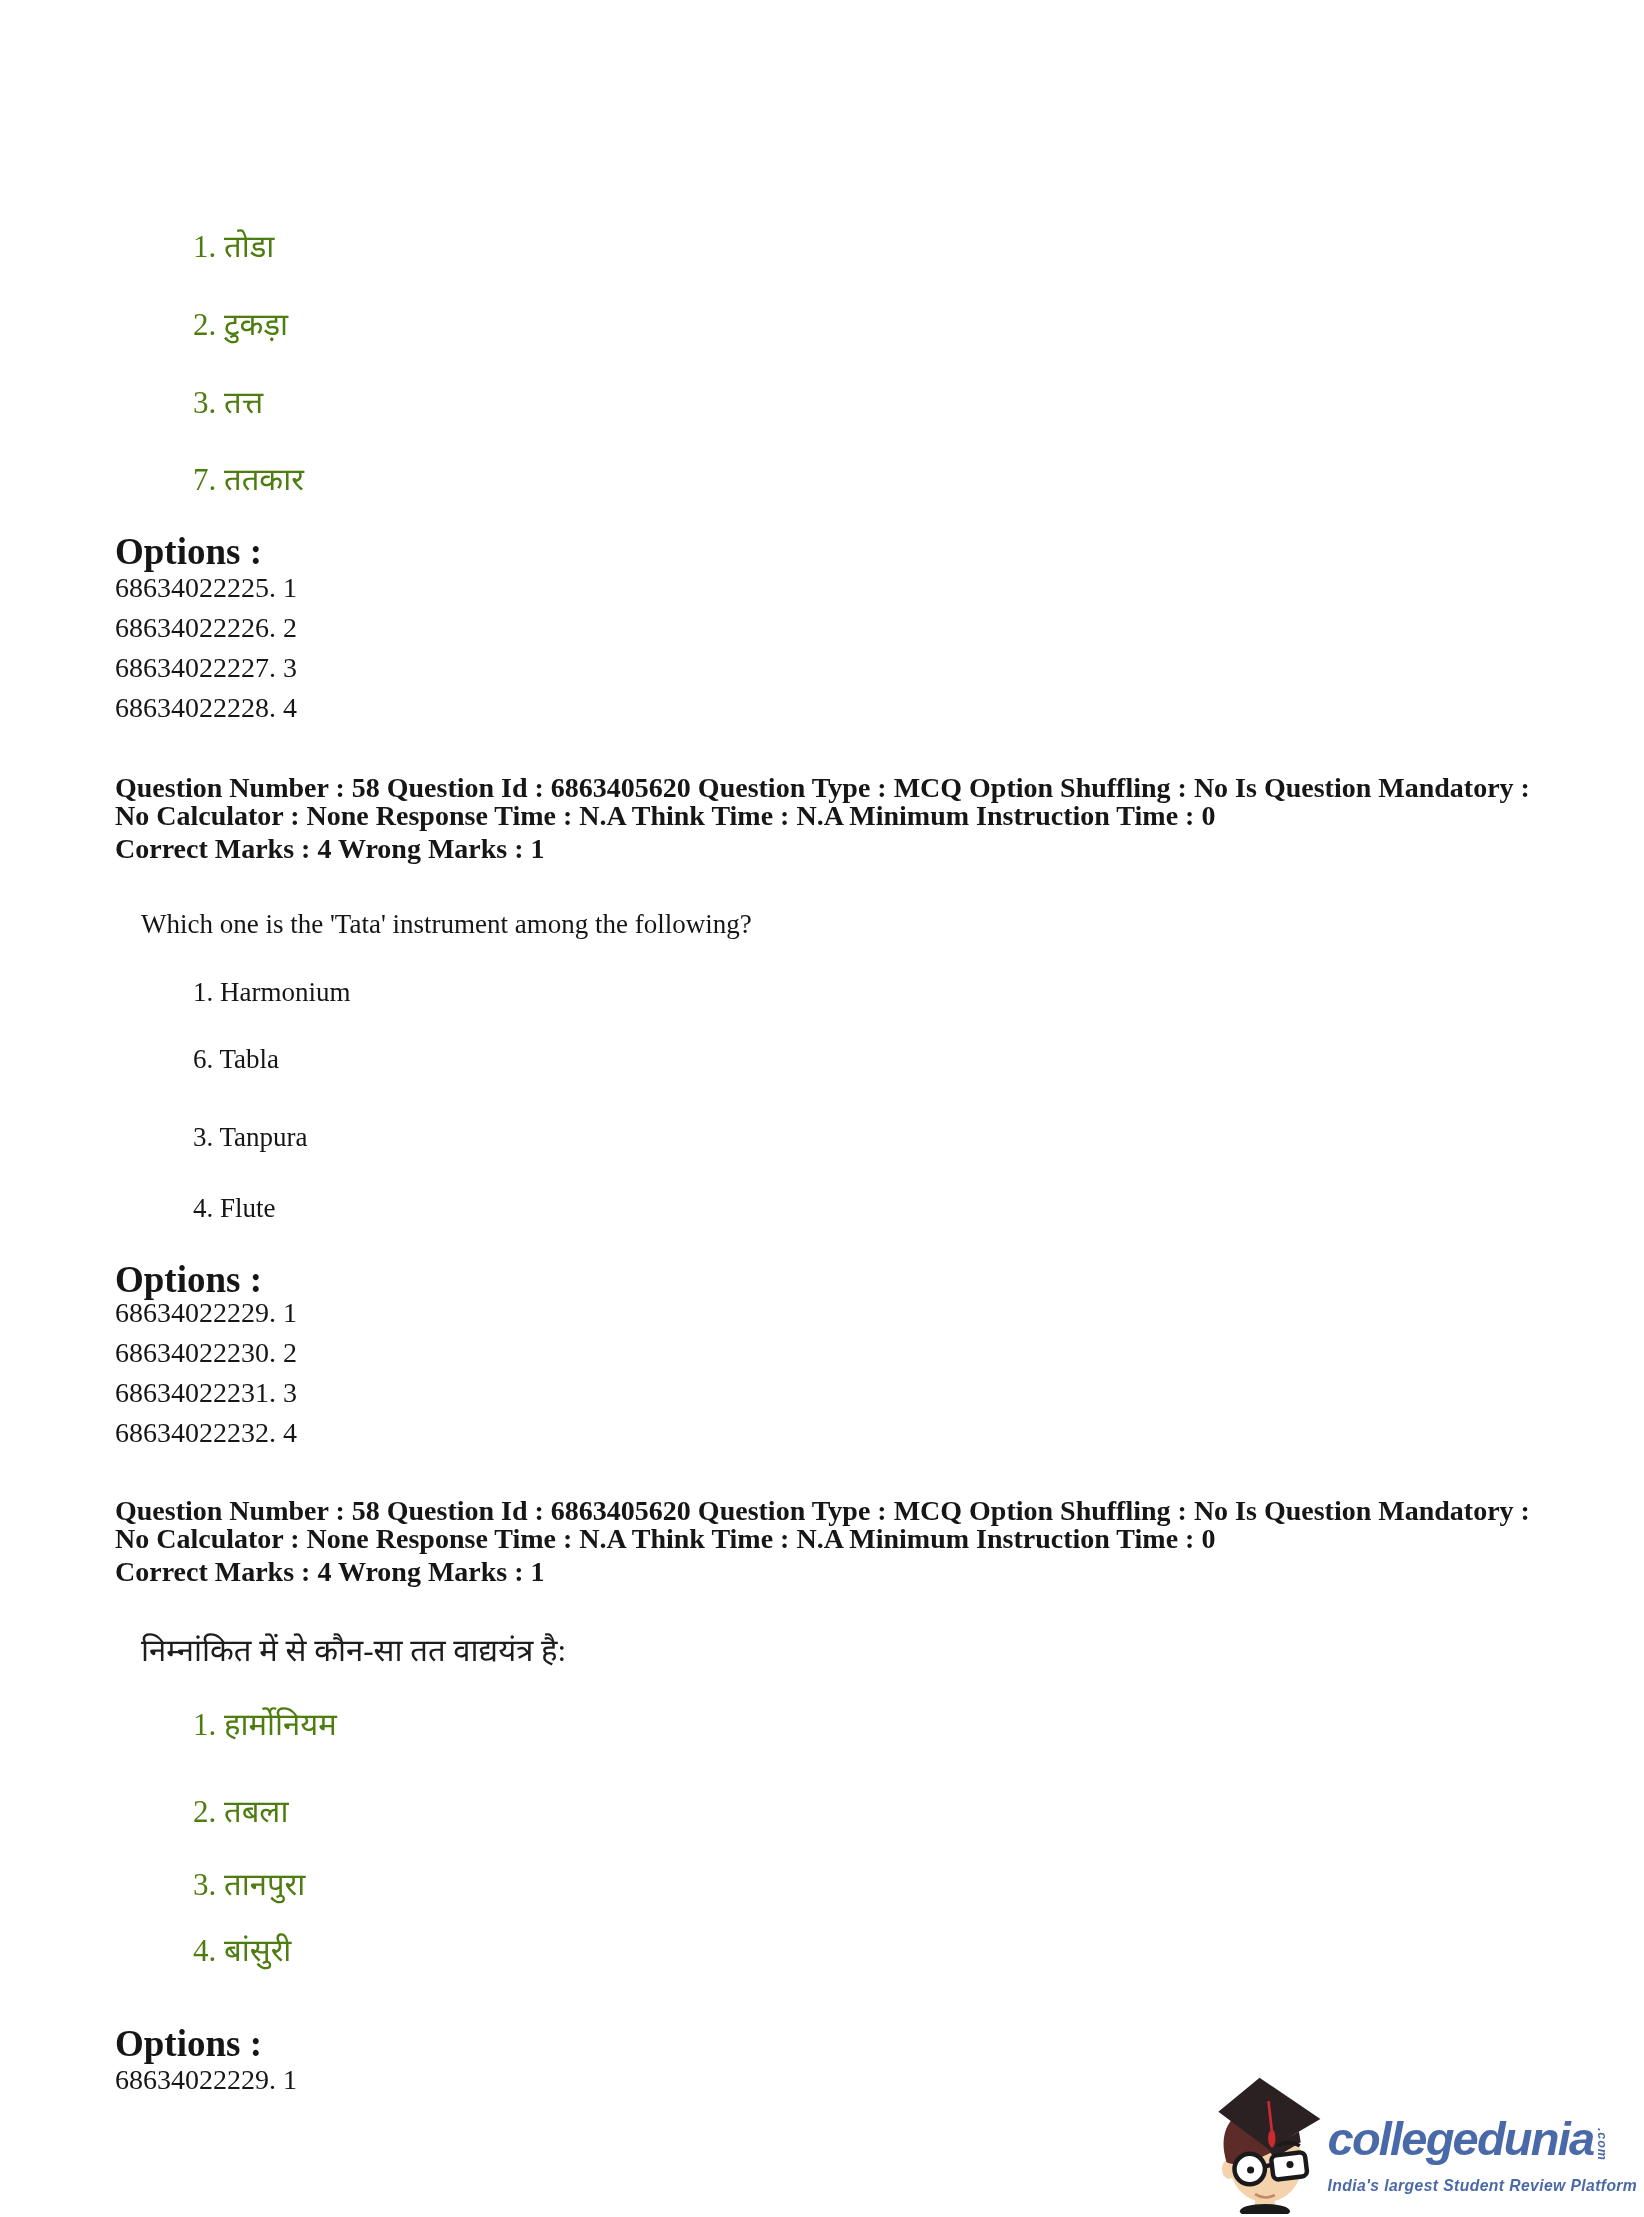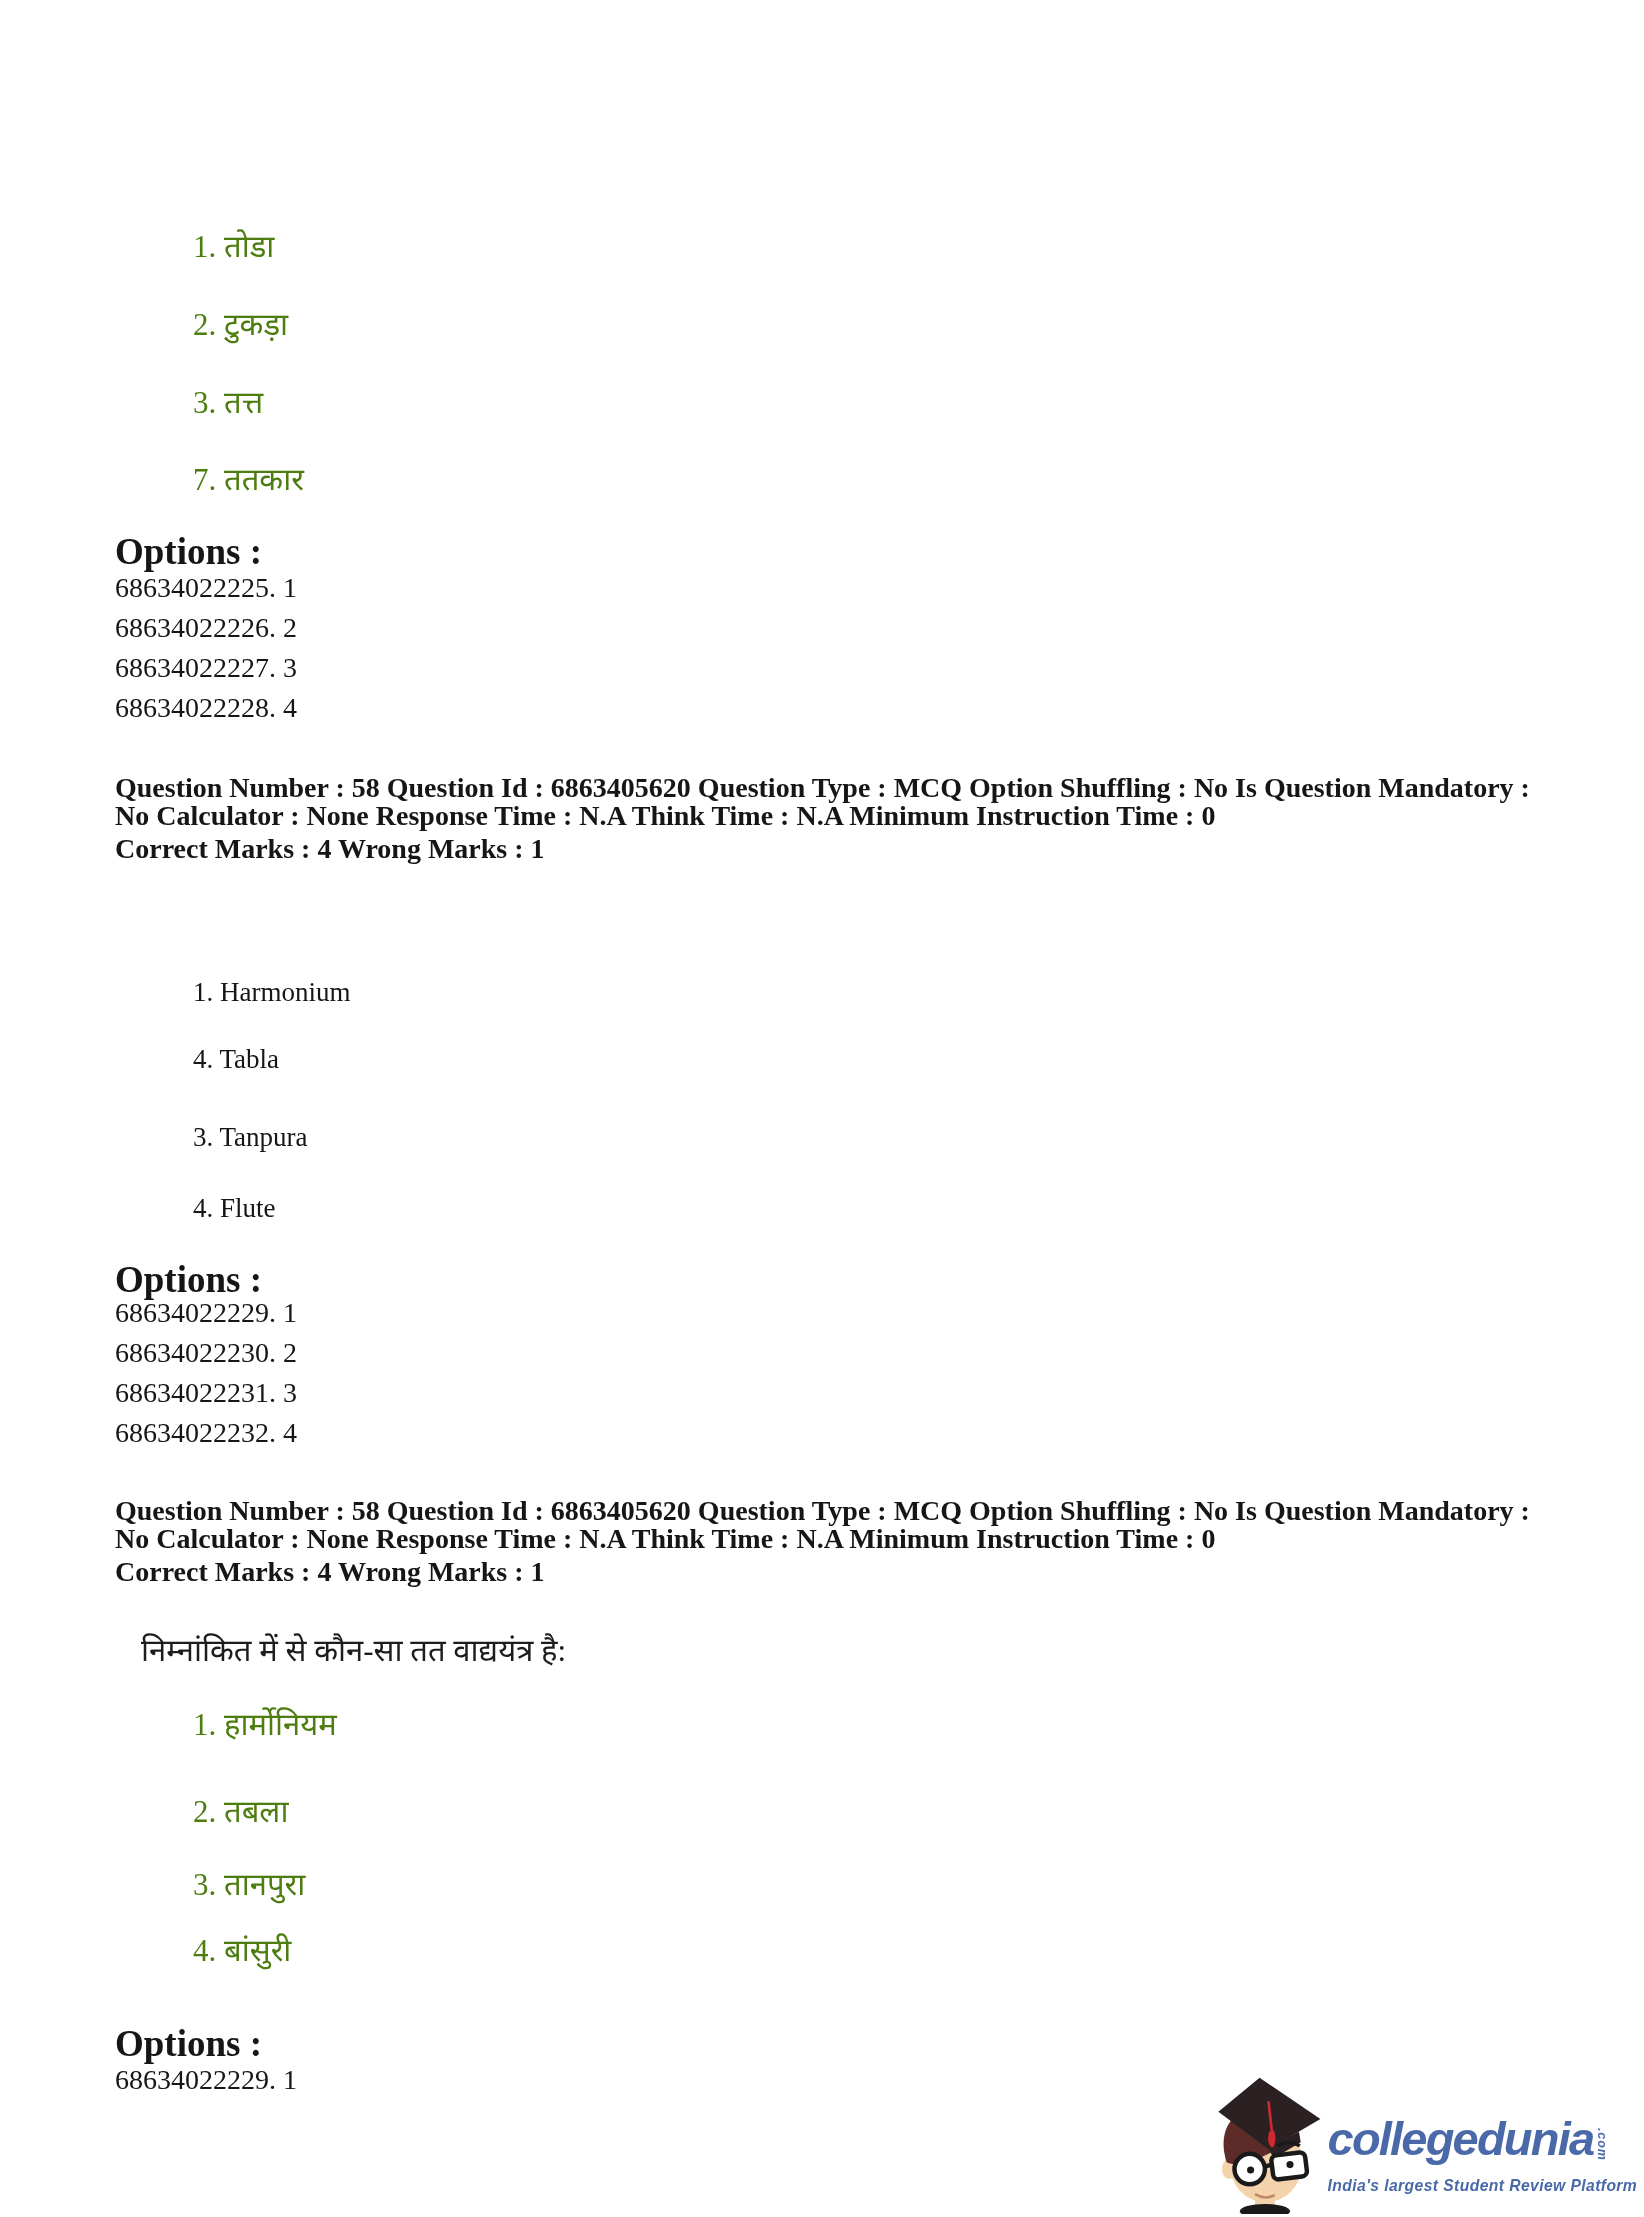--- a/index.html
+++ b/index.html
@@ -128,22 +128,23 @@
     <div class="id-line">68634022227. 3</div>
     <div class="id-line">68634022228. 4</div>
   </div>
 
   <div class="abs meta" style="top:774px">
     <div class="m-line">Question Number : 58 Question Id : 6863405620 Question Type : MCQ Option Shuffling : No Is Question Mandatory :</div>
     <div class="m-line">No Calculator : None Response Time : N.A Think Time : N.A Minimum Instruction Time : 0</div>
     <div class="m-line m3">Correct Marks : 4 Wrong Marks : 1</div>
   </div>
 
+  <div class="abs q-text-english" style="top:906px">Which one is the 'Tata' instrument among the following?</div>
   <div class="abs opt-english" style="top:974px">1. Harmonium</div>
-  <div class="abs opt-english" style="top:1041px">4. Tabla</div>
+  <div class="abs opt-english" style="top:1041px">6. Tabla</div>
   <div class="abs opt-english" style="top:1119px">3. Tanpura</div>
   <div class="abs opt-english" style="top:1190px">4. Flute</div>
   <div class="abs options-label" style="top:1263px">Options :</div>
   <div class="abs id-list" style="top:1293px">
     <div class="id-line">68634022229. 1</div>
     <div class="id-line">68634022230. 2</div>
     <div class="id-line">68634022231. 3</div>
     <div class="id-line">68634022232. 4</div>
   </div>
 

